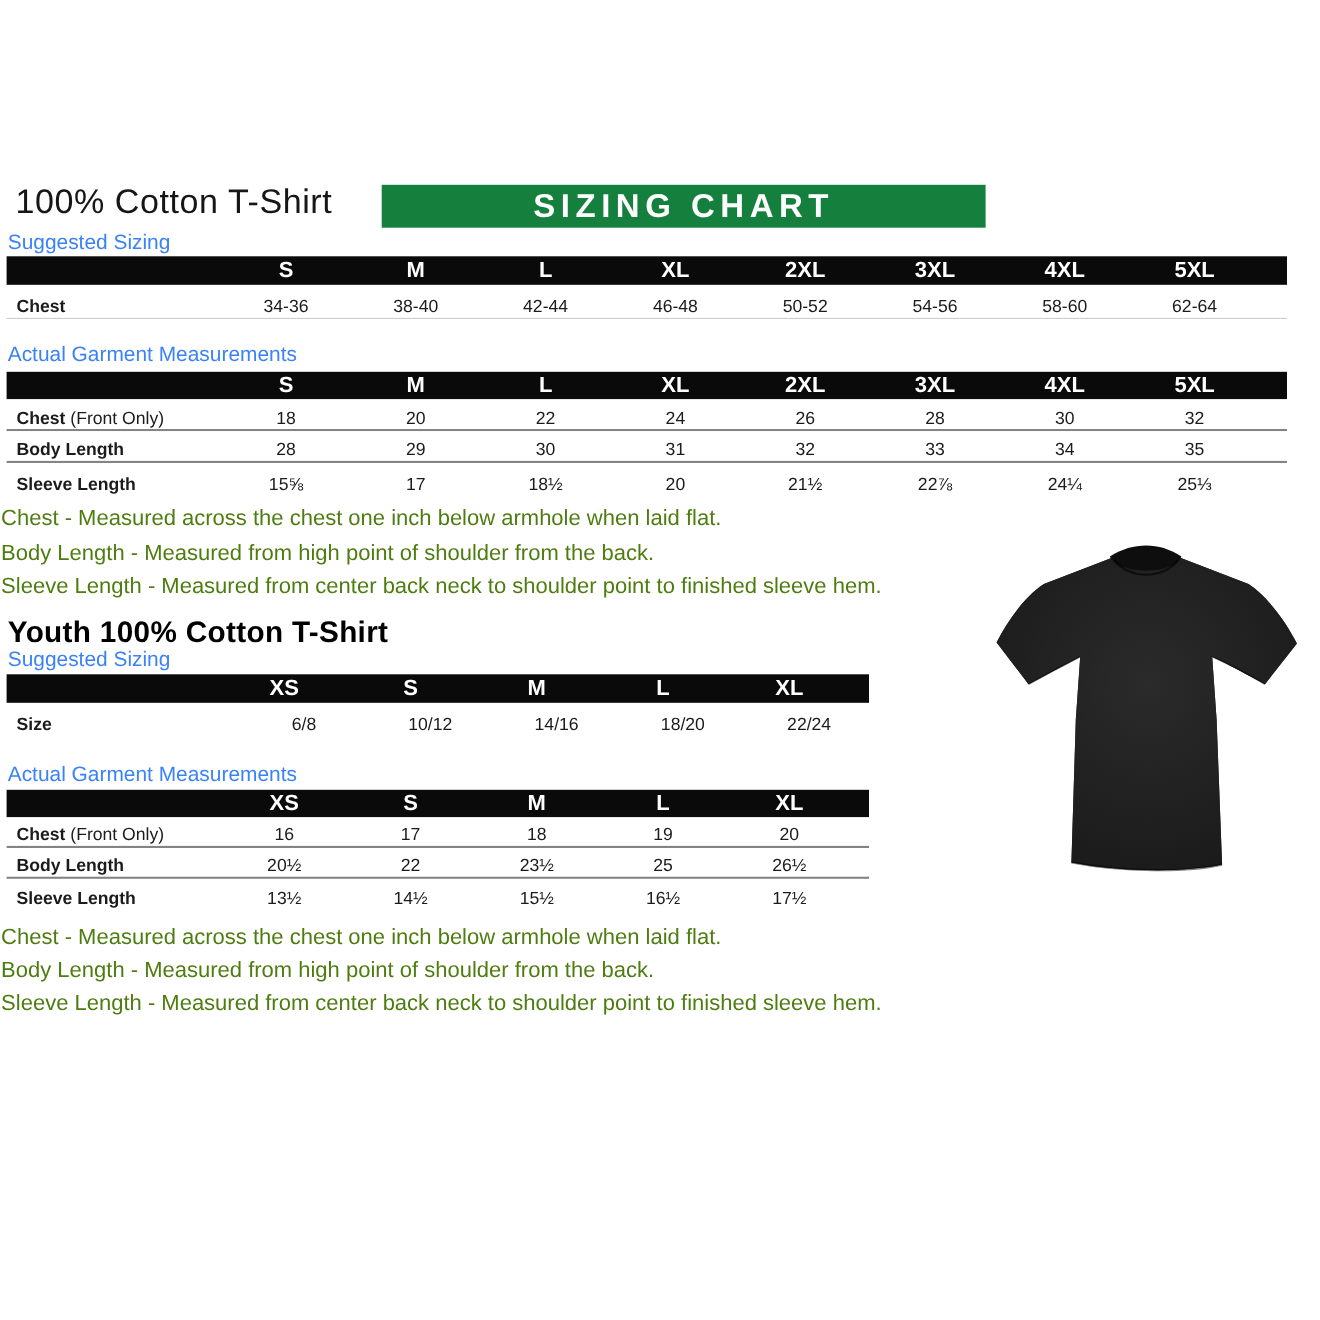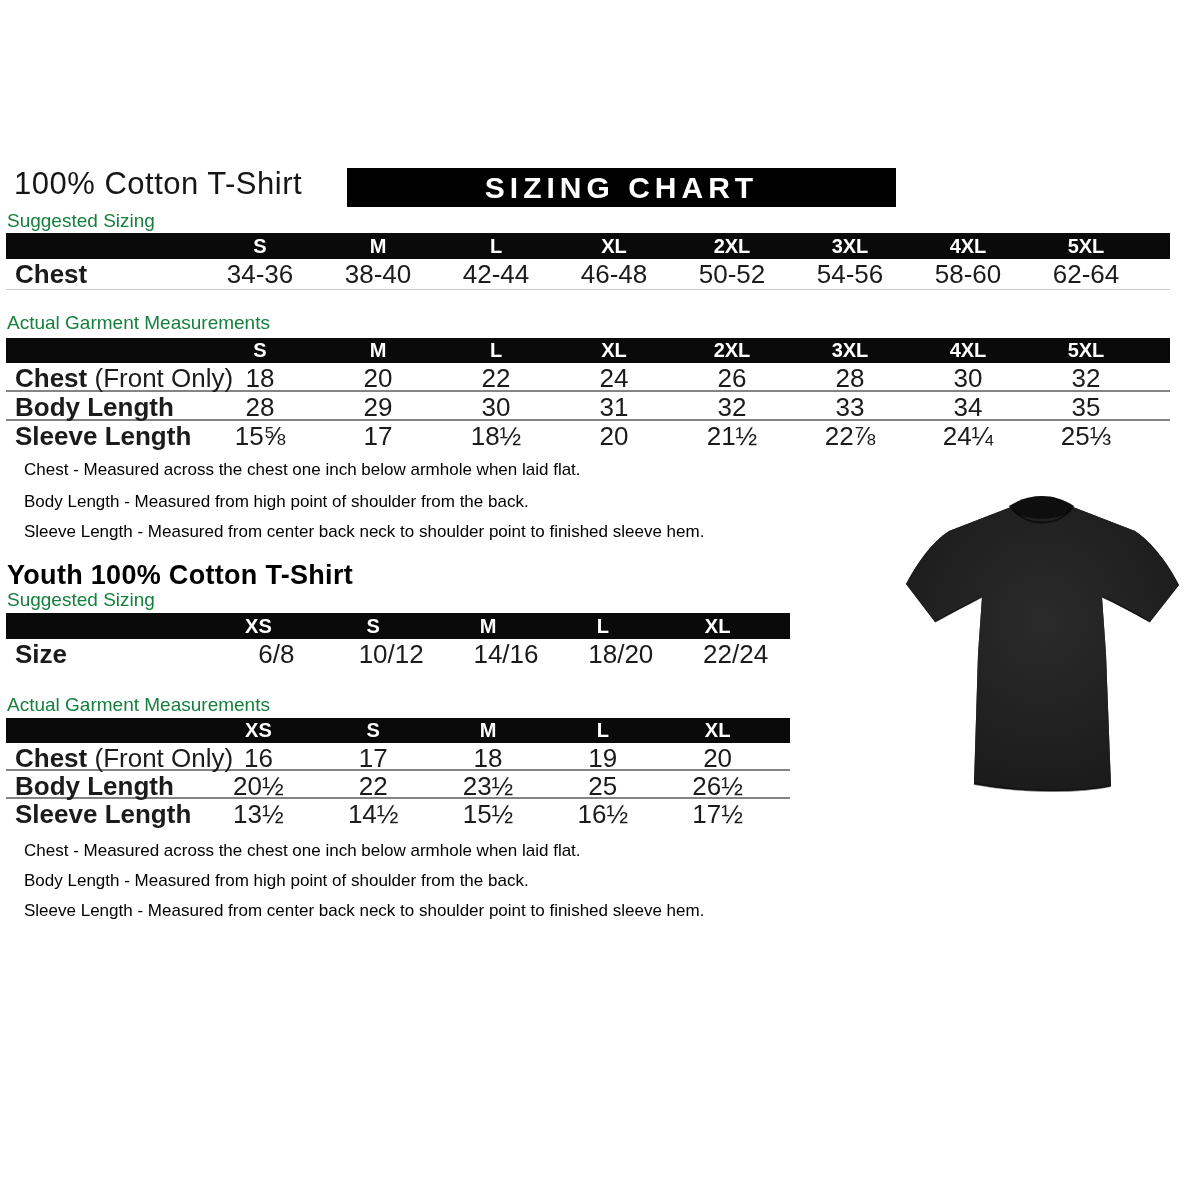--- a/index.html
+++ b/index.html
@@ -5,43 +5,43 @@
   * { box-sizing: border-box; margin: 0; padding: 0; }
   html,body { background:#fff; }
   .canvas {
     position: relative; width: 1200px; height: 1200px;
     background: #ffffff; overflow: hidden;
     font-family: "Liberation Sans", sans-serif; color: #1b1b1b; padding-left: 36px;
   }
   .title { position:absolute; left:14px; top:166px; font-size:31px; font-weight:400; color:#161616; letter-spacing:0.5px; }
   .banner {
     position:absolute; left:347px; top:168px; width:549px; height:39px;
-    background:#000000; color:#ffffff; display:flex; align-items:center; justify-content:center;
+    background:#15803d; color:#ffffff; display:flex; align-items:center; justify-content:center;
     font-weight:bold; font-size:30px; letter-spacing:5px;
   }
-  .sec { position:absolute; font-size:19px; color:#15803d; }
+  .sec { position:absolute; font-size:19px; color:#3b82f6; }
   .youthtitle { position:absolute; left:7px; top:560px; font-size:27px; font-weight:bold; color:#000000; letter-spacing:0.3px; }
   .tbl { position:absolute; left:6px; }
   .aw { width:1164px; }
   .yw { width:784px; }
   .thead {
     background:#0a0a0a; color:#fff; display:flex; align-items:center;
   }
-  .trow { display:flex; align-items:flex-start; font-size:26px; background:#fff; }
+  .trow { display:flex; align-items:flex-end; font-size:16px; background:#fff; }
   .aw .thead, .aw .trow { padding-right:25px; }
   .yw .thead, .yw .trow { padding-right:15px; }
   .h26 { height:26px; } .h25 { height:25px; }
   .h31 { height:31px; } .h29 { height:29px; } .h30 { height:30px;gap:36px; } .h28 { height:28px; }
   .lcol { width:195px; flex:0 0 195px; padding-left:9px; text-align:left; white-space:nowrap; }
   .vcol { flex:1 1 0; text-align:center; }
   .thead .vcol { font-weight:bold; font-size:20px; }
   .bold { font-weight:bold; }
   .sep { border-bottom:2px solid #848484; }
   .fb  { border-bottom:1px solid #cccccc; }
-  .note { position:absolute; left:24px; font-size:17px; color:#000000; }
+  .note { position:absolute; left:1px; font-size:20px; color:#4d7c0f; }
   .tshirt { position:absolute; left:893px; top:489px; width:298px; height:318px; }
 </style>
 </head>
 <body>
 
 <div class="canvas">
 
   <div class="title">100% Cotton T-Shirt</div>
   <div class="banner">
     <span>SIZING CHART</span>

